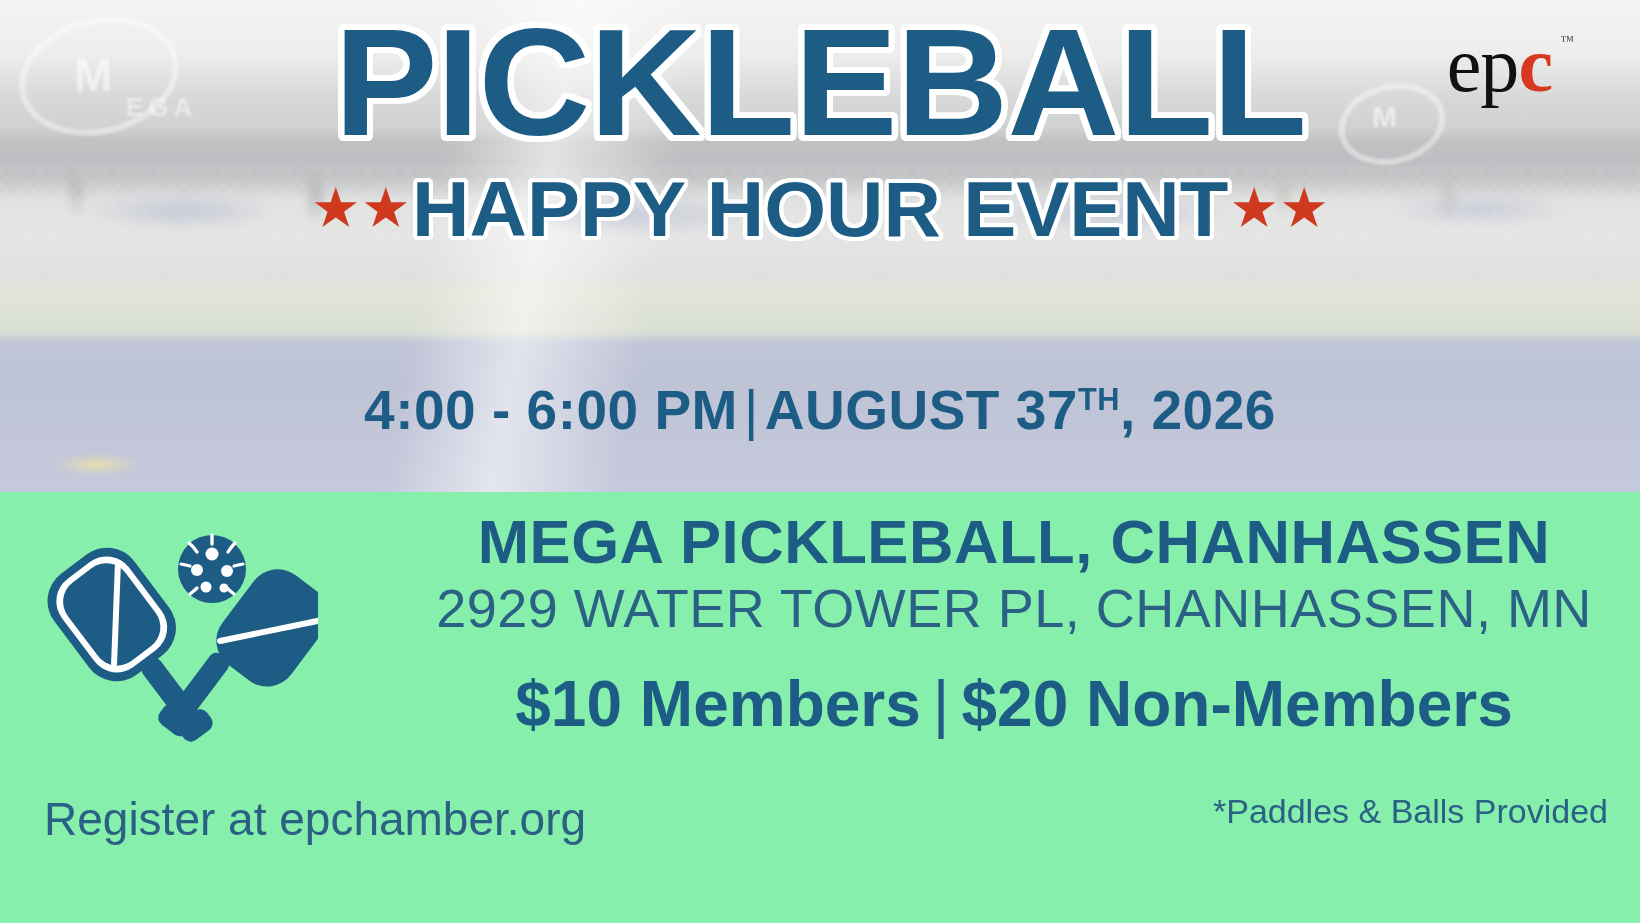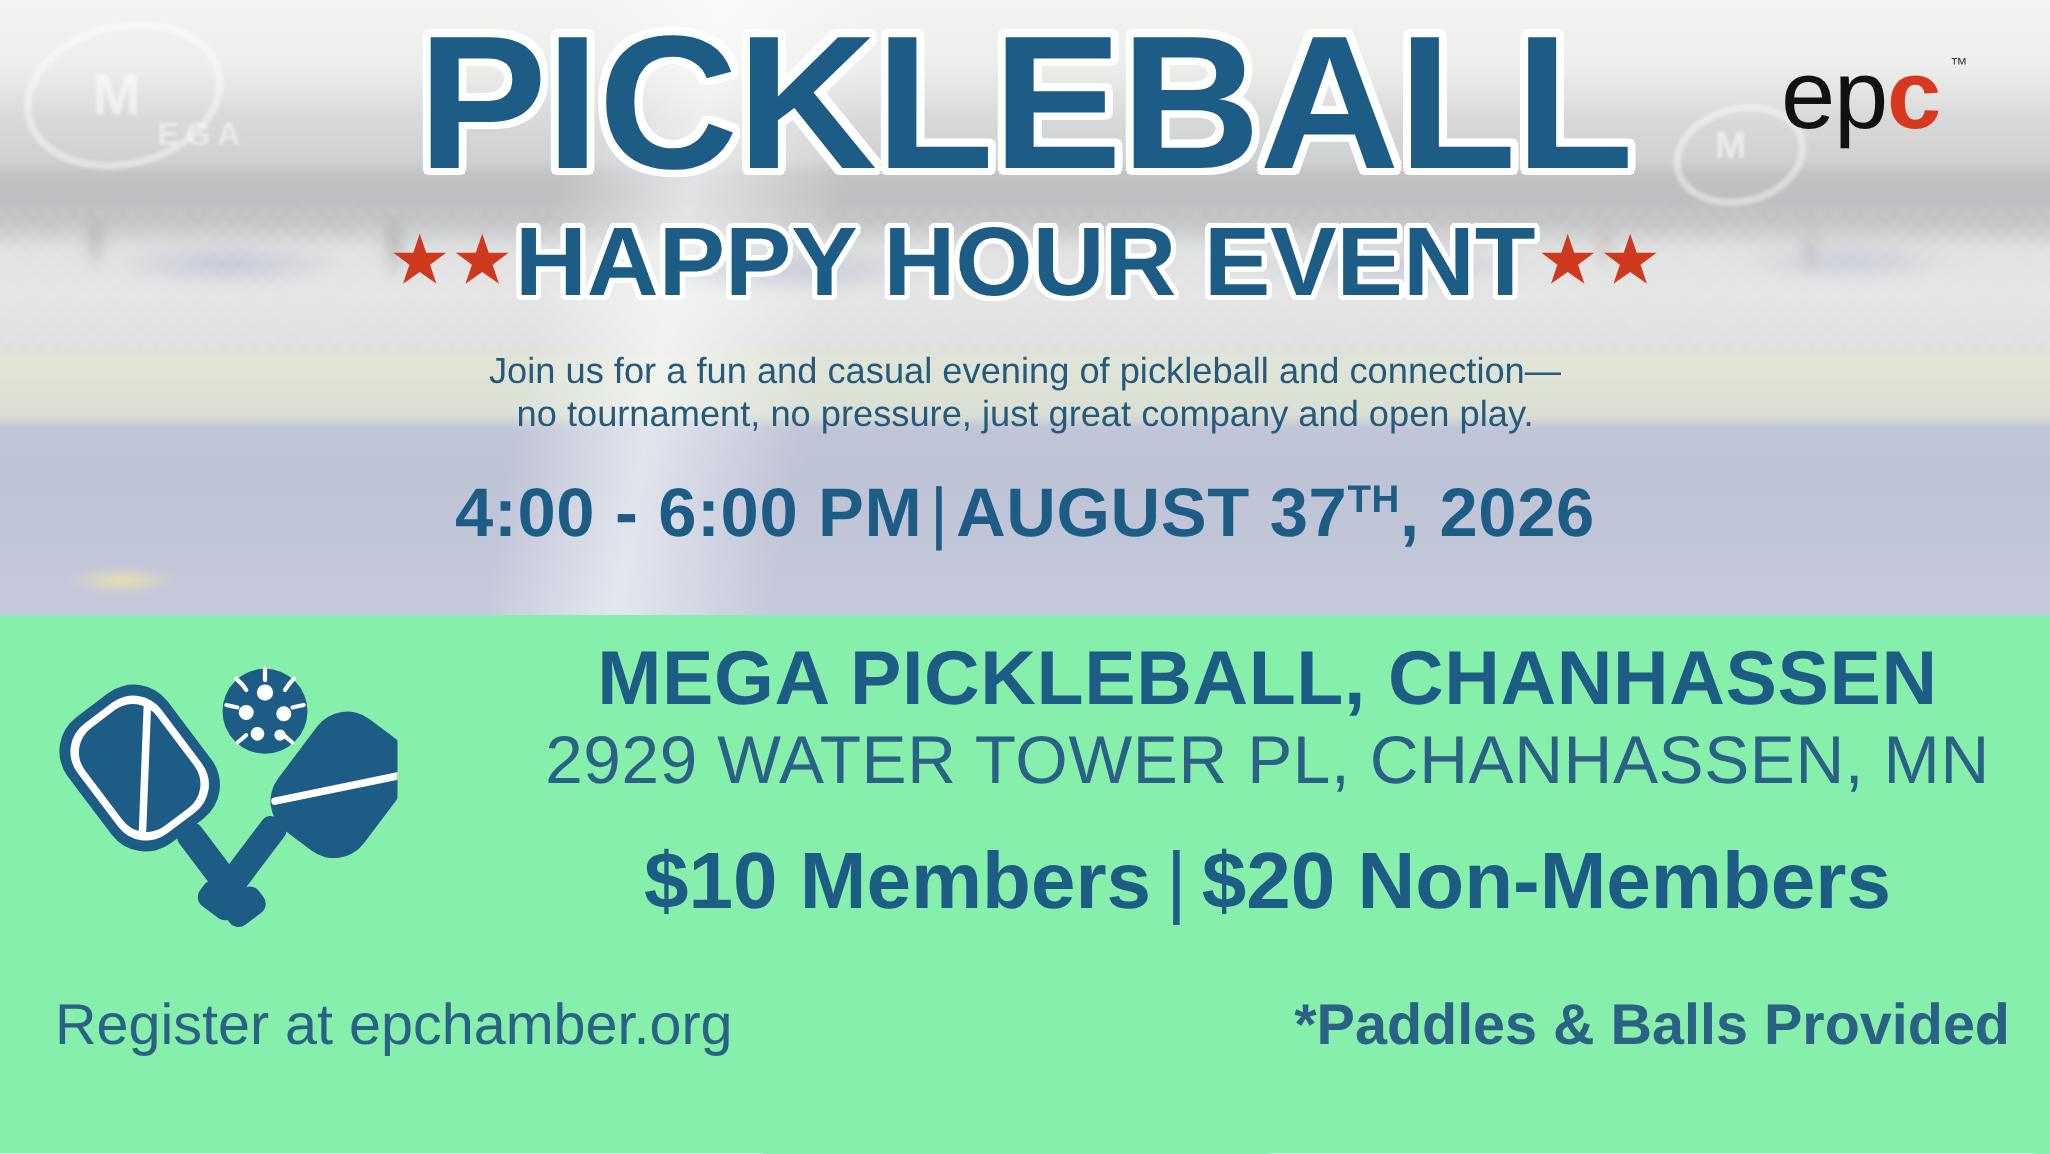--- a/index.html
+++ b/index.html
@@ -127,24 +127,24 @@
   
   .hero-content {
     position: absolute;
     inset: 0;
     text-align: center;
   }
 
   .logo-epc {
     position: absolute;
     right: 88px;
-    top: 36px;
+    top: 26px;
     line-height: 1;
     white-space: nowrap;
-    font-family: Liberation Sans, sans-serif;
+    font-family: Liberation Serif, serif;
   }
   .logo-epc .ep {
     font-size: 78px;
     font-weight: 300;
     color: #111111;
     letter-spacing: -1px;
   }
   .logo-epc .c {
     font-size: 78px;
     font-weight: 700;
@@ -325,22 +325,22 @@
     font-weight: 400;
     font-size: 46px;
     white-space: nowrap;
   }
   .provided-text {
     position: absolute;
     right: 32px;
     top: 0;
     color: #2a6185;
     font-family: "Liberation Sans", sans-serif;
-    font-weight: 700;
-    font-size: 46px;
+    font-weight: 400;
+    font-size: 34px;
     white-space: nowrap;
   }
 </style>
 </head>
 <body>
 
 <div class="flyer">
 
   <div class="hero">
     <div class="hero-photo"></div>
@@ -366,24 +366,20 @@
           <span class="star"></span>
           <span class="star"></span>
         </div>
         <div class="title-sub">HAPPY HOUR EVENT</div>
         <div class="stars">
           <span class="star"></span>
           <span class="star"></span>
         </div>
       </div>
 
-      <div class="hero-blurb">
-        <div>Join us for a fun and casual evening of pickleball and connection—</div>
-        <div>no tournament, no pressure, just great company and open play.</div>
-      </div>
 
       <div class="hero-datetime">
         <span>4:00 - 6:00 PM</span><span class="pipe">|</span><span>AUGUST 37</span><sup>TH</sup><span>, 2026</span>
       </div>
 
     </div>
   </div>
 
   <div class="panel">
 

